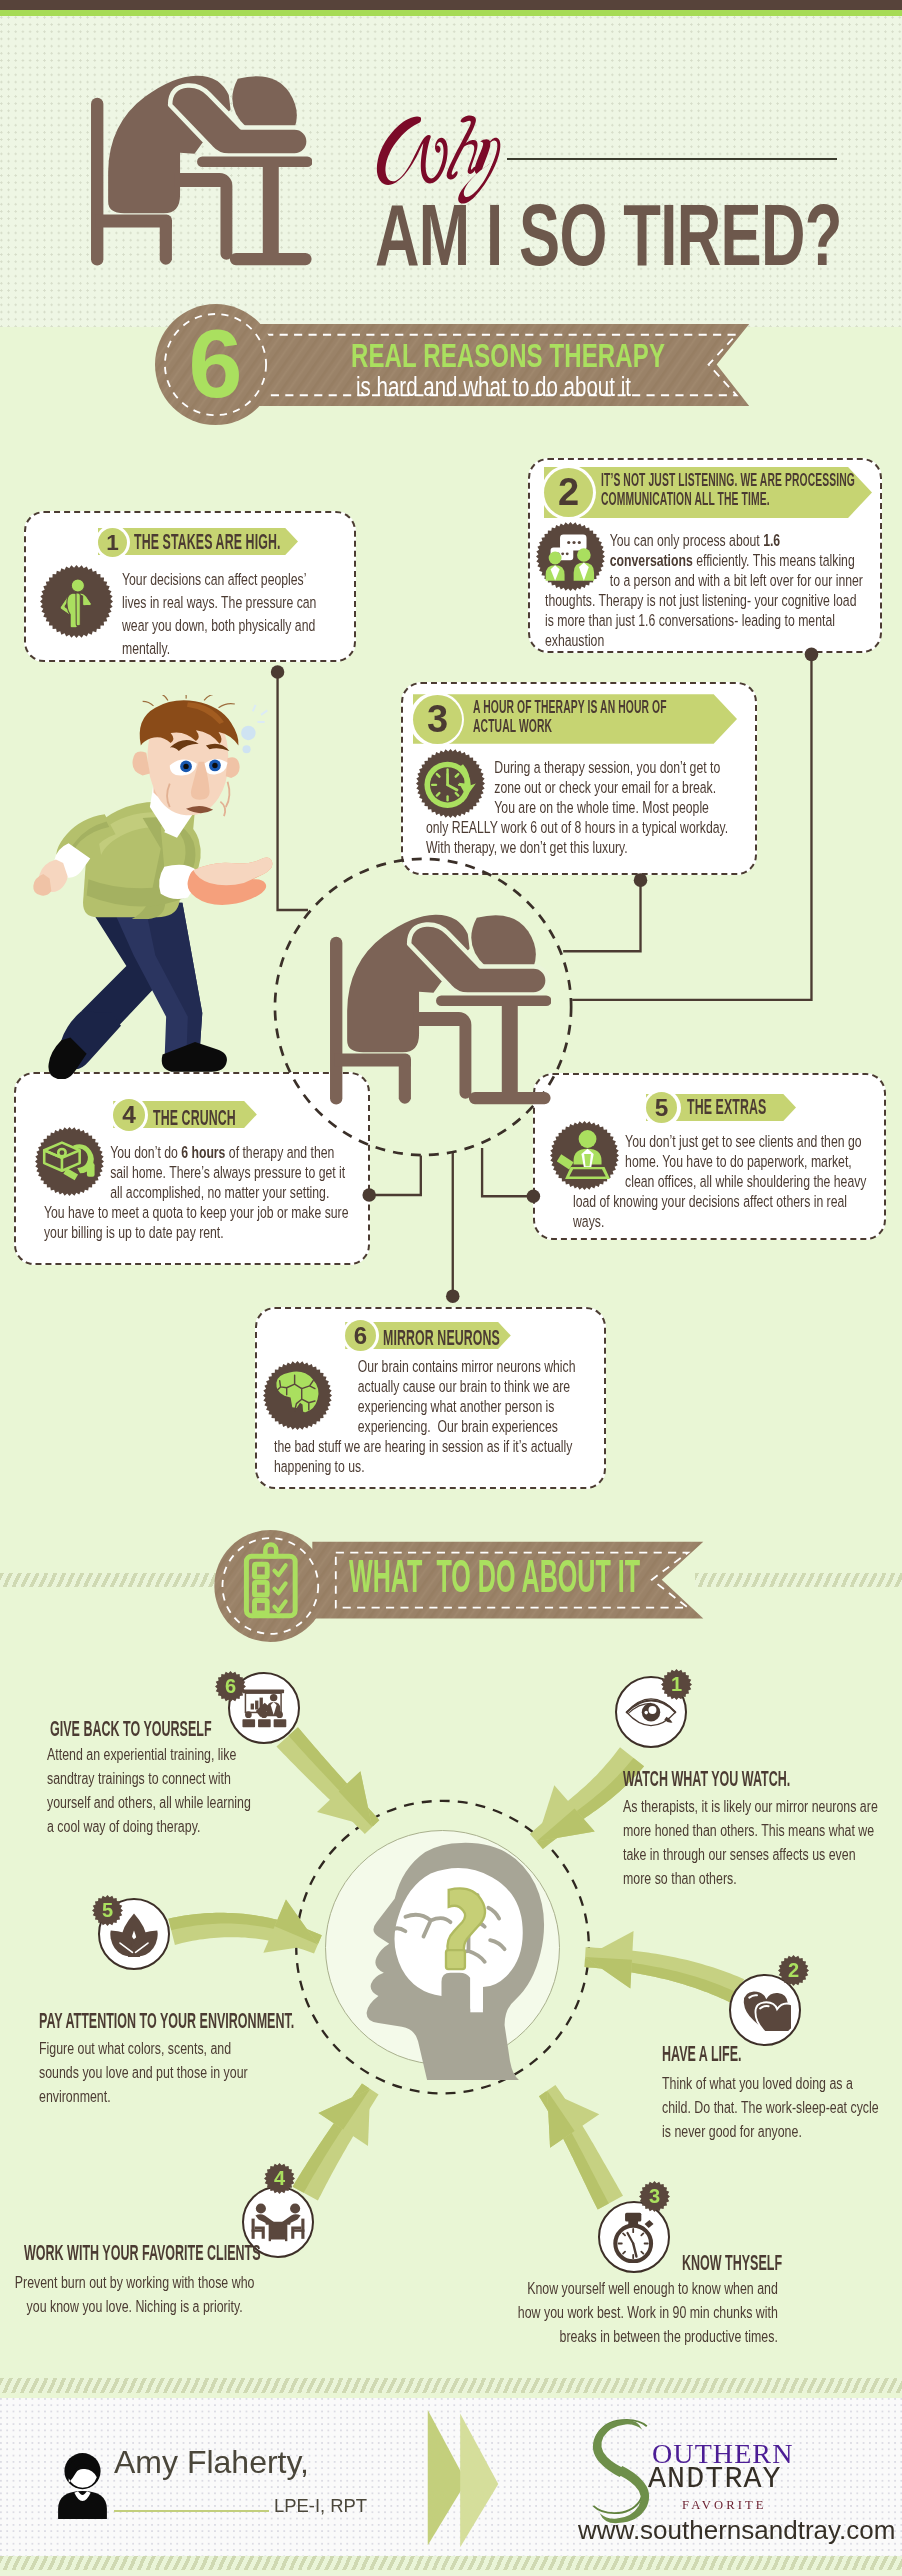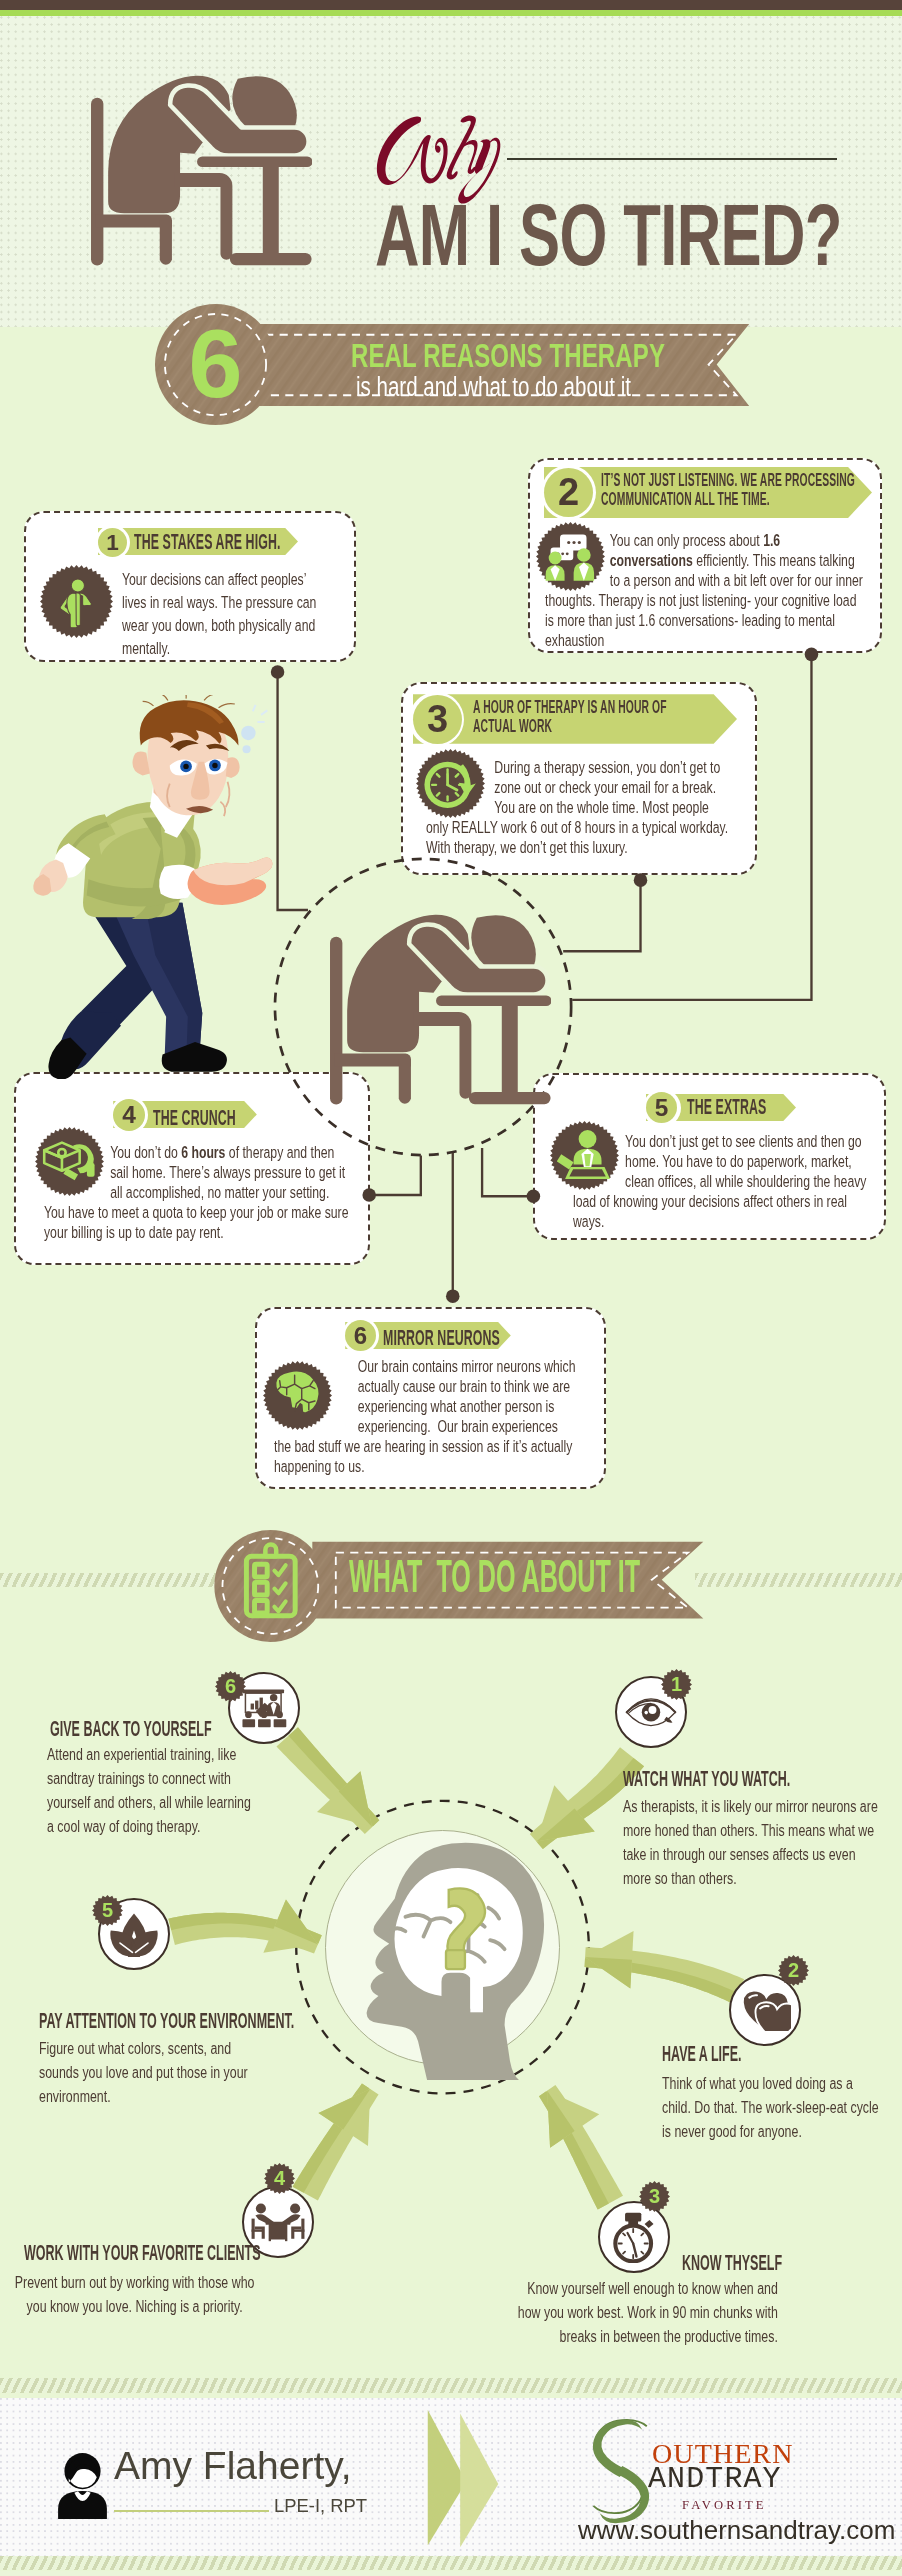--- a/index.html
+++ b/index.html
@@ -691,36 +691,36 @@
 
 <div class="abs" style="left:58px;top:2453px;width:49px;height:66px;">
 <svg viewBox="0 0 54 73" width="49" height="66">
   <path d="M27 0 a20 20 0 0 1 0 40 a20 20 0 0 1 0 -40 Z" fill="#0b0b0b"></path>
   <path d="M27 5 a16.5 16.5 0 0 0 -15.2 22.8 q4 -4 8 -11 q3 -5 10 -4 q9 1 13 9 A16.5 16.5 0 0 0 27 5 Z" fill="#0b0b0b"></path>
   <path d="M11.8 27.8 A16.5 16.5 0 0 0 27 38.5 a16.5 16.5 0 0 0 15.8 -11.7 q-4 -8 -13 -9 q-7 -1 -10 4 q-4 7 -8 11 z" fill="#fff"></path>
   <path d="M27 42 q-27 0 -27 20 v11 h54 v-11 q0 -20 -27 -20 z" fill="#0b0b0b"></path>
   <path d="M18 44 q4 9 9 9 q5 0 9 -9 l-4 -1.6 q-3 4 -5 4 q-2 0 -5 -4 z" fill="#fff"></path>
 </svg>
 </div>
-<div class="abs" style="left:114px;top:2446px;color:#4a463a;font-size:39px;line-height:1;white-space:nowrap;text-align:center;">Amy Flaherty,</div>
+<div class="abs" style="left:114px;top:2446px;color:#4a463a;font-size:32px;line-height:1;white-space:nowrap;text-align:center;">Amy Flaherty,</div>
 <div class="abs" style="left:114px;top:2510px;width:155px;height:1.8px;background:#c3cf7c;"></div>
 <div class="abs" style="left:274px;top:2497px;color:#4a463a;font-size:18.4px;line-height:1;white-space:nowrap;">LPE-I, RPT</div>
 
 <div class="abs" style="left:424px;top:2405px;width:81px;height:149px;">
 <svg viewBox="0 0 90 165" width="81" height="149">
   <path d="M4.2 5.2 L47 85 L4.2 155.6 Z" fill="#c3cf7c"></path>
   <path d="M40.2 9.2 L82.5 87.5 L40.2 157.8 Z" fill="#d5de9b"></path>
 </svg>
 </div>
 
 <div class="abs" style="left:587px;top:2419px;width:68px;height:105px;">
 <svg viewBox="0 0 75 116" width="68" height="105">
   <path d="M66 8 Q58 1 44 1 Q22 1 13 15 Q5 28 14 40 Q21 49 36 55 Q52 62 58 70 Q66 80 58 91 Q49 104 30 104 Q15 104 7 96" fill="none" stroke="#62833f" stroke-width="2"></path>
   <path d="M61 12 Q53 5 42 6 Q25 8 18 20 Q12 32 22 42 Q30 50 44 56 L36 64 Q22 57 14 48 Q2 35 9 19 Q18 2 41 1 Q56 0 61 12 Z" fill="#6e8f4a"></path>
   <path d="M14 104 Q22 111 33 110 Q50 108 57 96 Q63 84 53 74 Q45 66 31 60 L39 52 Q53 59 61 68 Q73 81 66 97 Q57 114 34 115 Q19 116 14 104 Z" fill="#6e8f4a"></path>
 </svg>
 </div>
-<div class="abs" style="left:652px;top:2440px;color:#c2410c;font-family:'Liberation Serif',serif;font-size:28px;line-height:1;letter-spacing:1.1px;white-space:nowrap;">OUTHERN</div>
+<div class="abs" style="left:652px;top:2440px;color:#4c1d95;font-family:'Liberation Serif',serif;font-size:28px;line-height:1;letter-spacing:1.1px;white-space:nowrap;">OUTHERN</div>
 <div class="abs" style="left:648px;top:2464px;color:#352f26;font-family:Liberation Mono, monospace;font-size:30px;line-height:1;letter-spacing:1.1px;white-space:nowrap;">ANDTRAY</div>
 <div class="abs" style="left:682px;top:2499px;color:#6b2030;font-family:'Liberation Serif',serif;font-size:12.6px;line-height:1;letter-spacing:3.1px;white-space:nowrap;">FAVORITE</div>
 <div class="abs" style="left:578px;top:2517px;color:#352f26;font-family:'Liberation Sans',sans-serif;font-size:26px;line-height:1;white-space:nowrap;">www.southernsandtray.com</div>
 </div>
 
 
 </body></html>

